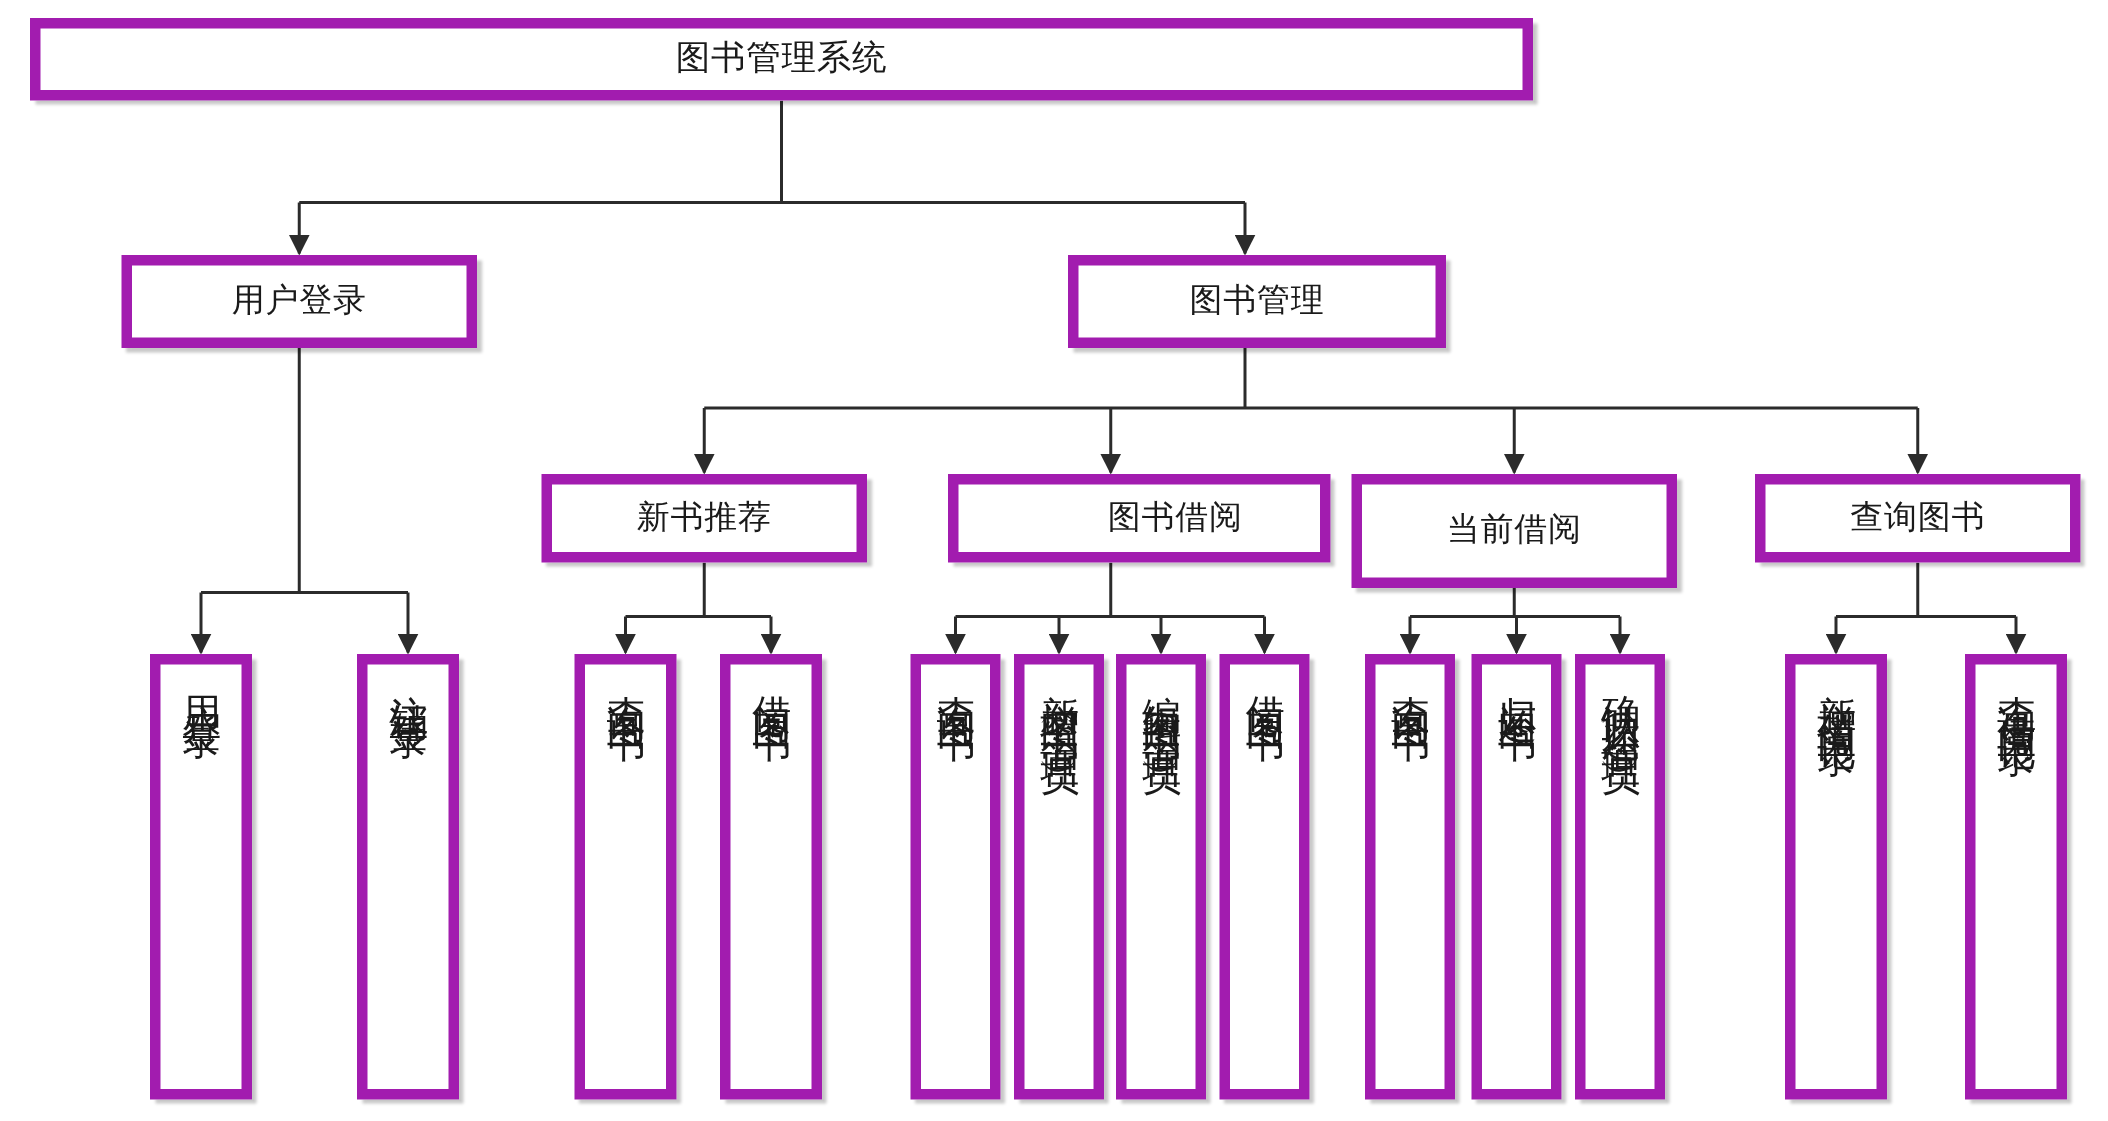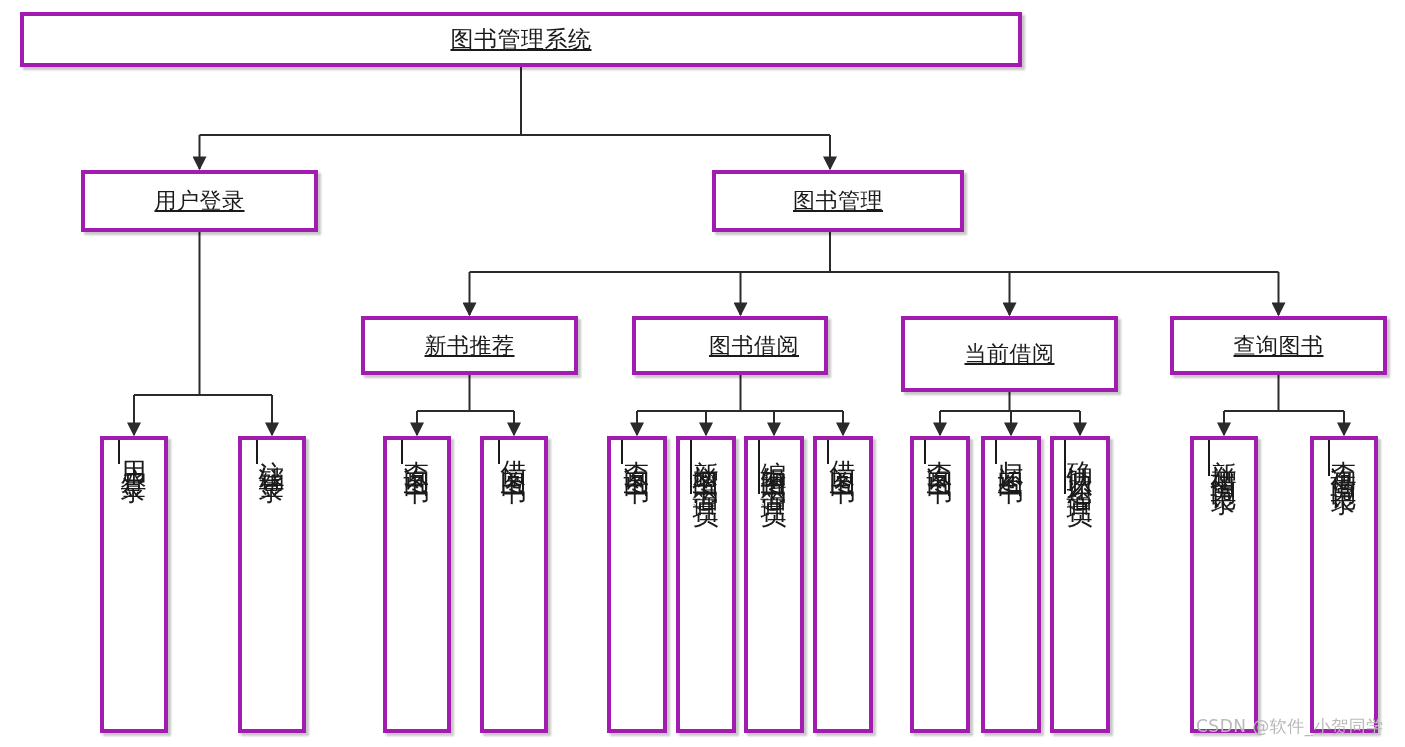--- a/index.html
+++ b/index.html
@@ -23,28 +23,27 @@
     left: 0;
     top: 0;
     width: 1405px;
     height: 747px;
     pointer-events: none;
   }
   .node {
     position: absolute;
     box-sizing: border-box;
     background: #ffffff;
-    border: 4px solid #a21caf;
+    border: 7px solid #a21caf;
     box-shadow: 3px 3px 2px rgba(0,0,0,0.22);
     display: flex;
     align-items: center;
     justify-content: center;
     color: #1a1a1a;
     text-align: center;
-    text-decoration: underline;
   }
   .node .label {
     display: block;
     line-height: 1.18;
     letter-spacing: 0.5px;
   }
   .node.horiz .label {
     writing-mode: horizontal-tb;
     font-size: 22px;
   }
@@ -123,21 +122,21 @@
       </div>
       <div class="node horiz" style="left: 81px; top: 170px; width: 237px; height: 62px;">
         <span class="label">用户登录</span>
       </div>
       <div class="node horiz" style="left: 712px; top: 170px; width: 252px; height: 62px;">
         <span class="label">图书管理</span>
       </div>
       <div class="node horiz" style="left: 361px; top: 316px; width: 217px; height: 59px;">
         <span class="label">新书推荐</span>
       </div>
-      <div class="node horiz" style="left: 632px; top: 316px; width: 196px; height: 59px; padding-left: 48px;">
+      <div class="node horiz" style="left: 632px; top: 316px; width: 255px; height: 59px; padding-left: 48px;">
         <span class="label">图书借阅</span>
       </div>
       <div class="node horiz" style="left: 901px; top: 316px; width: 217px; height: 76px;">
         <span class="label">当前借阅</span>
       </div>
       <div class="node horiz" style="left: 1170px; top: 316px; width: 217px; height: 59px;">
         <span class="label">查询图书</span>
       </div>
       <div class="node vert" style="left: 100px; top: 436px; width: 68px; height: 297px;">
         <span class="label">用户登录</span>
@@ -173,14 +172,13 @@
         <span class="label">确认归还（管理员）</span>
       </div>
       <div class="node vert" style="left: 1190px; top: 436px; width: 68px; height: 297px;">
         <span class="label">新增借阅记录</span>
       </div>
       <div class="node vert" style="left: 1310px; top: 436px; width: 68px; height: 297px;">
         <span class="label">查询借阅记录</span>
       </div>
     </div>
 
-  <div class="watermark" style="left: 1196px; top: 715px; color: rgb(185, 185, 185);">CSDN @软件_小贺同学</div>
 </div>
 
 </body></html>

